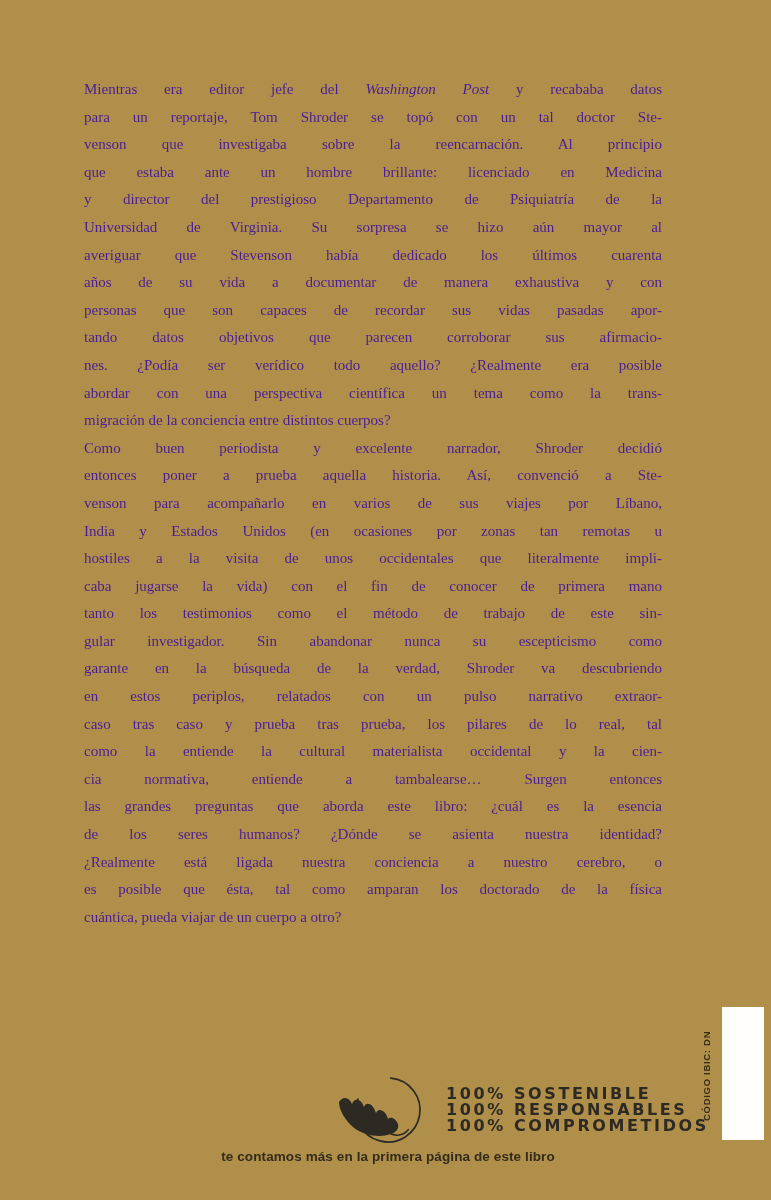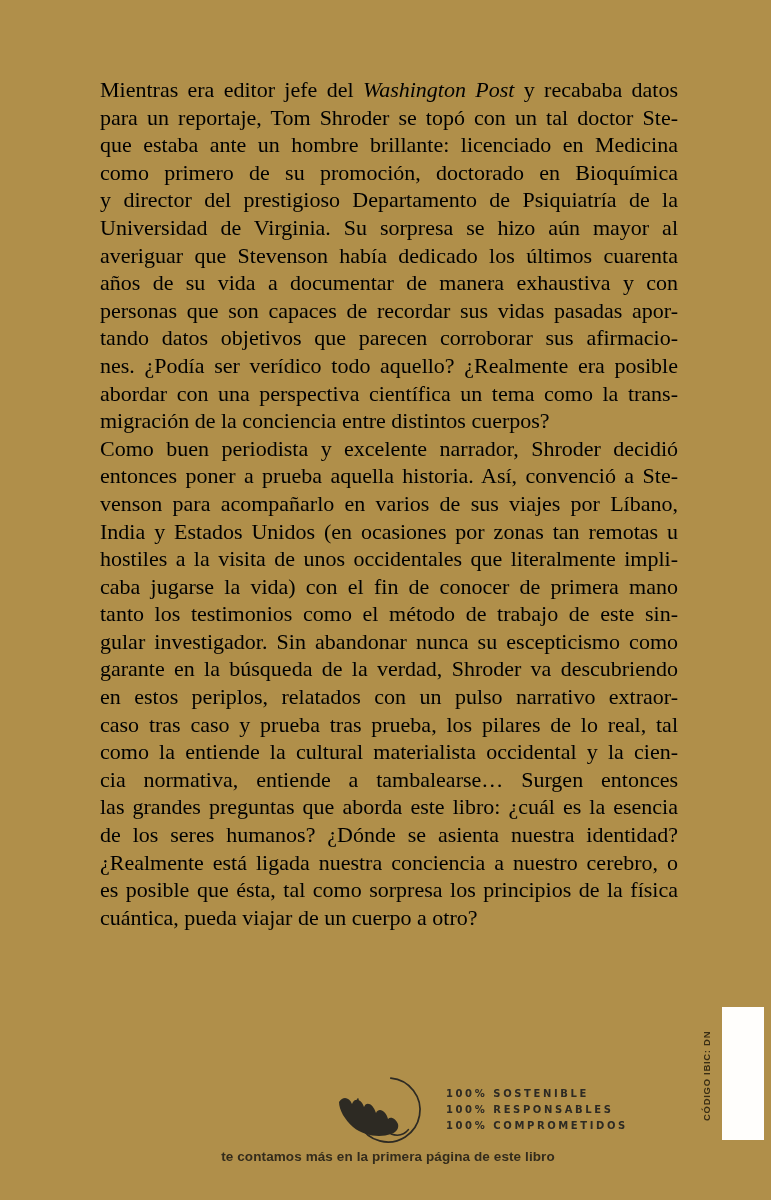--- a/index.html
+++ b/index.html
@@ -11,24 +11,24 @@
   .page {
     position: relative;
     width: 771px; height: 1200px;
     background: #b08f4a;
     overflow: hidden;
   }
 
   
   .synopsis {
     position: absolute;
-    left: 100px; top: 76px;
+    left: 84px; top: 76px;
     width: 578px;
-    color: #000000;
-    font-size: 22px;
+    color: #4c1d95;
+    font-size: 15px;
     line-height: 27.6px;
   }
   .bl {
     text-align: justify;
     text-align-last: justify;
     white-space: normal;
     height: 27.6px;
     overflow: visible;
   }
   .bl.pend { text-align-last: left; }
@@ -38,21 +38,21 @@
   .logo-svg {
     position: absolute;
     left: 336px; top: 1070px;
     width: 92px; height: 82px;
   }
   .claims {
     position: absolute;
     left: 446px; top: 1086px;
     font-family: "DejaVu Sans", sans-serif;
     font-weight: bold;
-    font-size: 10px;
+    font-size: 16px;
     letter-spacing: 2.6px;
     line-height: 16.2px;
     color: #2d2a23;
     white-space: nowrap;
   }
   .note {
     position: absolute;
     left: 0; top: 1149px;
     width: 776px;
     text-align: center;
@@ -84,22 +84,22 @@
   }
 </style>
 </head>
 <body>
 
 <div class="page">
 
   <div class="synopsis">
     <div class="bl"><span>Mientras era editor jefe del </span><span class="it">Washington Post</span><span> y recababa datos</span></div>
     <div class="bl">para un reportaje, Tom Shroder se topó con un tal doctor Ste-</div>
+    <div class="bl">venson que investigaba sobre la reencarnación. Al principio</div>
     <div class="bl">que estaba ante un hombre brillante: licenciado en Medicina</div>
-    <div class="bl">como primero de su promoción, doctorado en Bioquímica</div>
     <div class="bl">y director del prestigioso Departamento de Psiquiatría de la</div>
     <div class="bl">Universidad de Virginia. Su sorpresa se hizo aún mayor al</div>
     <div class="bl">averiguar que Stevenson había dedicado los últimos cuarenta</div>
     <div class="bl">años de su vida a documentar de manera exhaustiva y con</div>
     <div class="bl">personas que son capaces de recordar sus vidas pasadas apor-</div>
     <div class="bl">tando datos objetivos que parecen corroborar sus afirmacio-</div>
     <div class="bl">nes. ¿Podía ser verídico todo aquello? ¿Realmente era posible</div>
     <div class="bl">abordar con una perspectiva científica un tema como la trans-</div>
     <div class="bl pend">migración de la conciencia entre distintos cuerpos?</div>
     <div class="bl">Como buen periodista y excelente narrador, Shroder decidió</div>
@@ -111,21 +111,21 @@
     <div class="bl">tanto los testimonios como el método de trabajo de este sin-</div>
     <div class="bl">gular investigador. Sin abandonar nunca su escepticismo como</div>
     <div class="bl">garante en la búsqueda de la verdad, Shroder va descubriendo</div>
     <div class="bl">en estos periplos, relatados con un pulso narrativo extraor-</div>
     <div class="bl">caso tras caso y prueba tras prueba, los pilares de lo real, tal</div>
     <div class="bl">como la entiende la cultural materialista occidental y la cien-</div>
     <div class="bl">cia normativa, entiende a tambalearse… Surgen entonces</div>
     <div class="bl">las grandes preguntas que aborda este libro: ¿cuál es la esencia</div>
     <div class="bl">de los seres humanos? ¿Dónde se asienta nuestra identidad?</div>
     <div class="bl">¿Realmente está ligada nuestra conciencia a nuestro cerebro, o</div>
-    <div class="bl">es posible que ésta, tal como sorpresa los principios de la física</div>
+    <div class="bl">es posible que ésta, tal como amparan los doctorado de la física</div>
     <div class="bl pend">cuántica, pueda viajar de un cuerpo a otro?</div>
   </div>
 
   <svg class="logo-svg" viewBox="0 0 92 82" aria-hidden="true">
     <path d="M 54.8 8.1 A 32 32 0 1 1 21.9 29.1" fill="none" stroke="#2d2a23" stroke-width="1.7" stroke-linecap="round"></path>
     <path d="M 3 32
              C 7 26, 13 27, 16 34
              C 18 28, 25 28, 28 37
              C 30 31, 37 33, 40 43
              C 43 37, 50 41, 52 49

